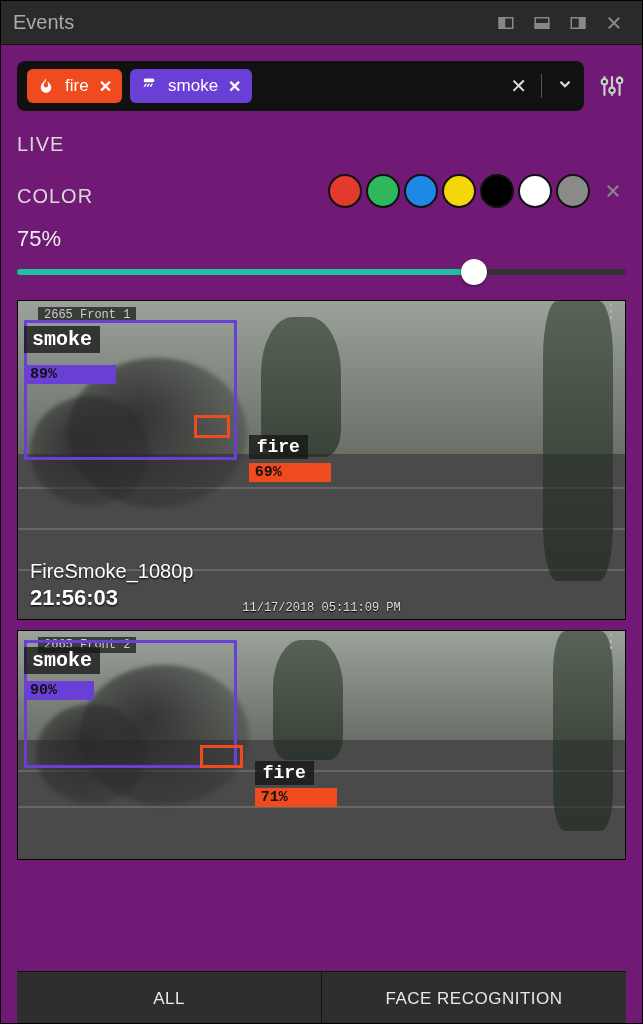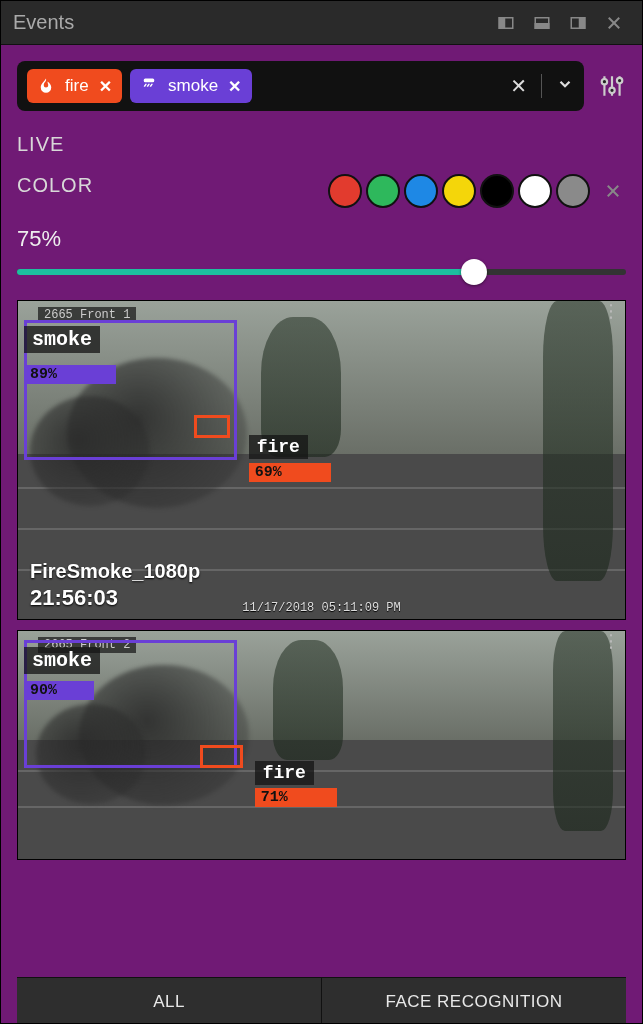--- a/index.html
+++ b/index.html
@@ -65,21 +65,21 @@
   .tag .ico { width: 18px; height: 18px; display:flex; align-items:center; justify-content:center; }
   .tag .x { font-size: 16px; cursor: pointer; font-weight: bold; }
   .tagbox-right { margin-left: auto; display: flex; align-items: center; gap: 14px; color:#ddd; }
   .tagbox-right .sep { width:1px; height:24px; background:#555; }
   .settings-ico { width:28px; height:28px; color:#ccc; cursor:pointer; display:flex; align-items:center; justify-content:center; }
 
   .controls {
     display: flex; flex-direction: column; gap: 18px;
     margin-bottom: 4px;
   }
-  .ctrl-row { display: flex; align-items: flex-start; }
+  .ctrl-row { display: flex; align-items: flex-end; }
   .ctrl-label { font-size: 20px; color:#d8d8d8; letter-spacing: 1px; }
   .color-swatches { margin-left: auto; display:flex; gap:4px; align-items:center; }
   .swatch { width:34px; height:34px; border-radius:50%; border:2px solid #111; cursor:pointer; }
   .swatch-close { width:26px; height:26px; color:#888; cursor:pointer; display:flex; align-items:center; justify-content:center; margin-left:6px; }
   .conf-row { flex-direction: column; align-items: stretch; gap:6px; }
   .conf-head { display:flex; justify-content:space-between; align-items:center; }
   .conf-val { font-size: 22px; color:#eee; }
   .slider {
     position: relative; height: 28px; display:flex; align-items:center;
   }
@@ -145,40 +145,40 @@
   }
   .det-conf.smoke { background:#6a3fd6; color:#111; }
   .det-conf.fire  { background:#f04b1e; color:#111; }
   .cam-id {
     position:absolute; top:6px; left:20px;
     background:rgba(20,20,20,.7); color:#ccc;
     font-family:"Courier New",monospace; font-size:12px; padding:1px 6px;
   }
   .feed-name {
     position:absolute; bottom:36px; left:12px;
-    color:#fff; font-weight:bold; font-size:20px;
+    color:#fff; font-weight:normal; font-size:20px;
     text-shadow: 0 1px 2px #000;
   }
   .feed-time {
     position:absolute; bottom:8px; left:12px;
     color:#fff; font-weight:bold; font-size:22px;
     text-shadow: 0 1px 2px #000;
   }
   .timestamp-overlay {
     position:absolute; bottom:4px; left:50%; transform:translateX(-50%);
     color:#ddd; font-family:"Courier New",monospace; font-size:12px;
     text-shadow: 0 1px 1px #000;
   }
   .menu-dots {
     position:absolute; top:6px; right:6px; color:#bbb; cursor:pointer;
     font-size: 18px; line-height:.5; letter-spacing:-1px;
   }
 
   .bottom-tabs {
-    display:flex; margin-top:12px; height:48px;
+    display:flex; margin-top:12px; height:54px;
     background:#2e2e2e;
     border-top:1px solid #111;
   }
   .tab {
     flex:1; display:flex; align-items:center; justify-content:center;
     font-size:17px; color:#e8e8e8; cursor:pointer; letter-spacing:.5px;
   }
   .tab + .tab { border-left:1px solid #111; }
 </style>
 </head>

